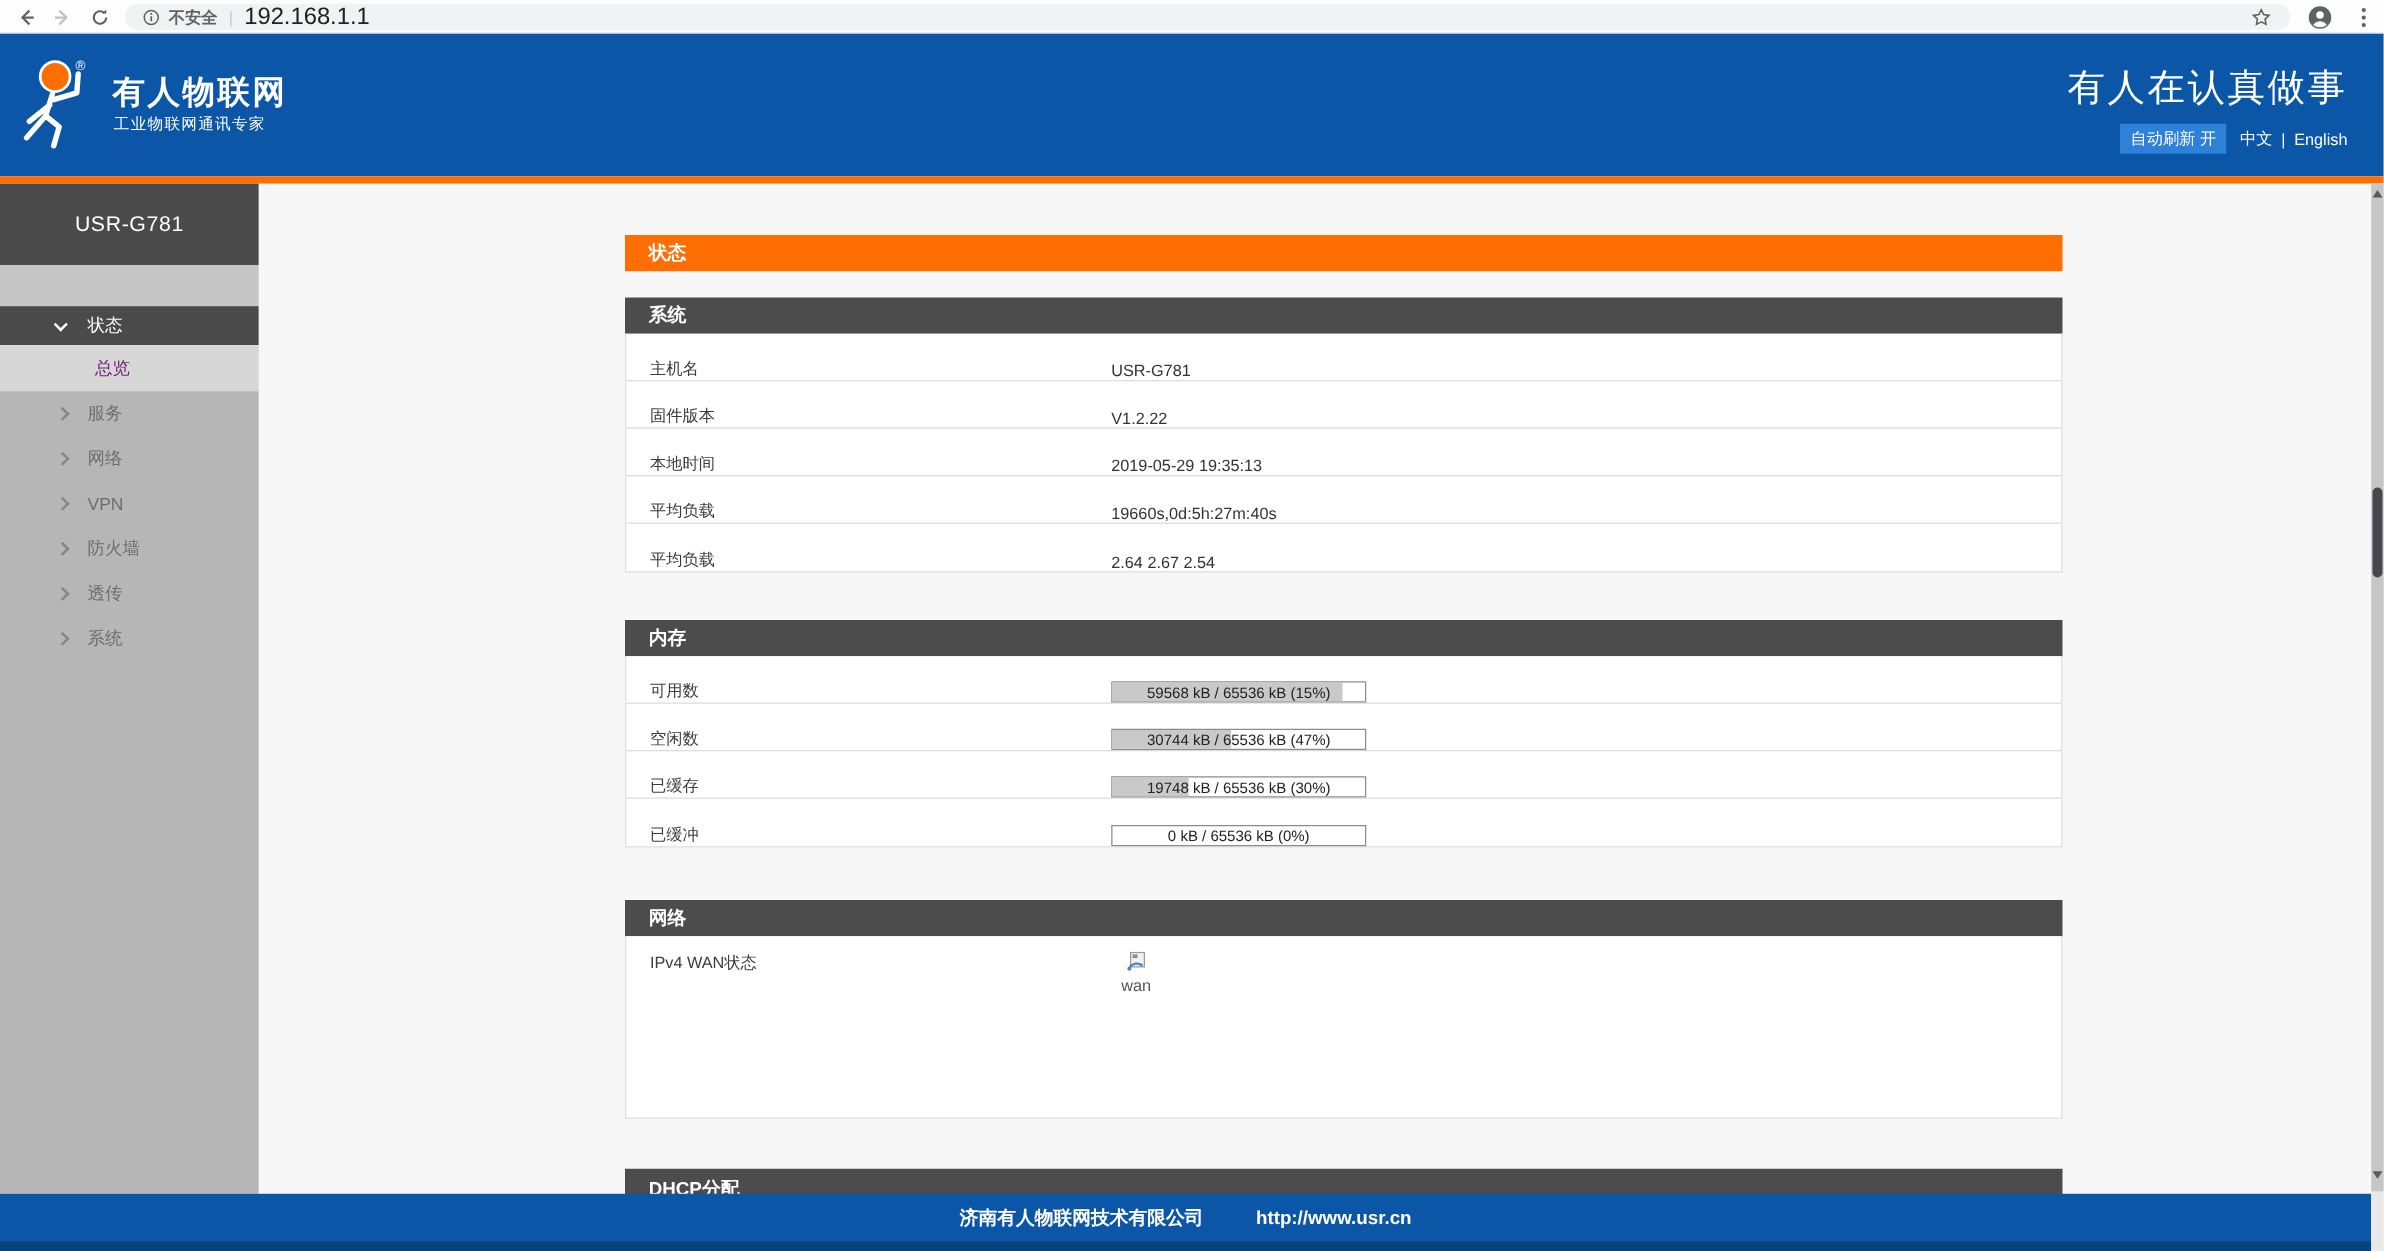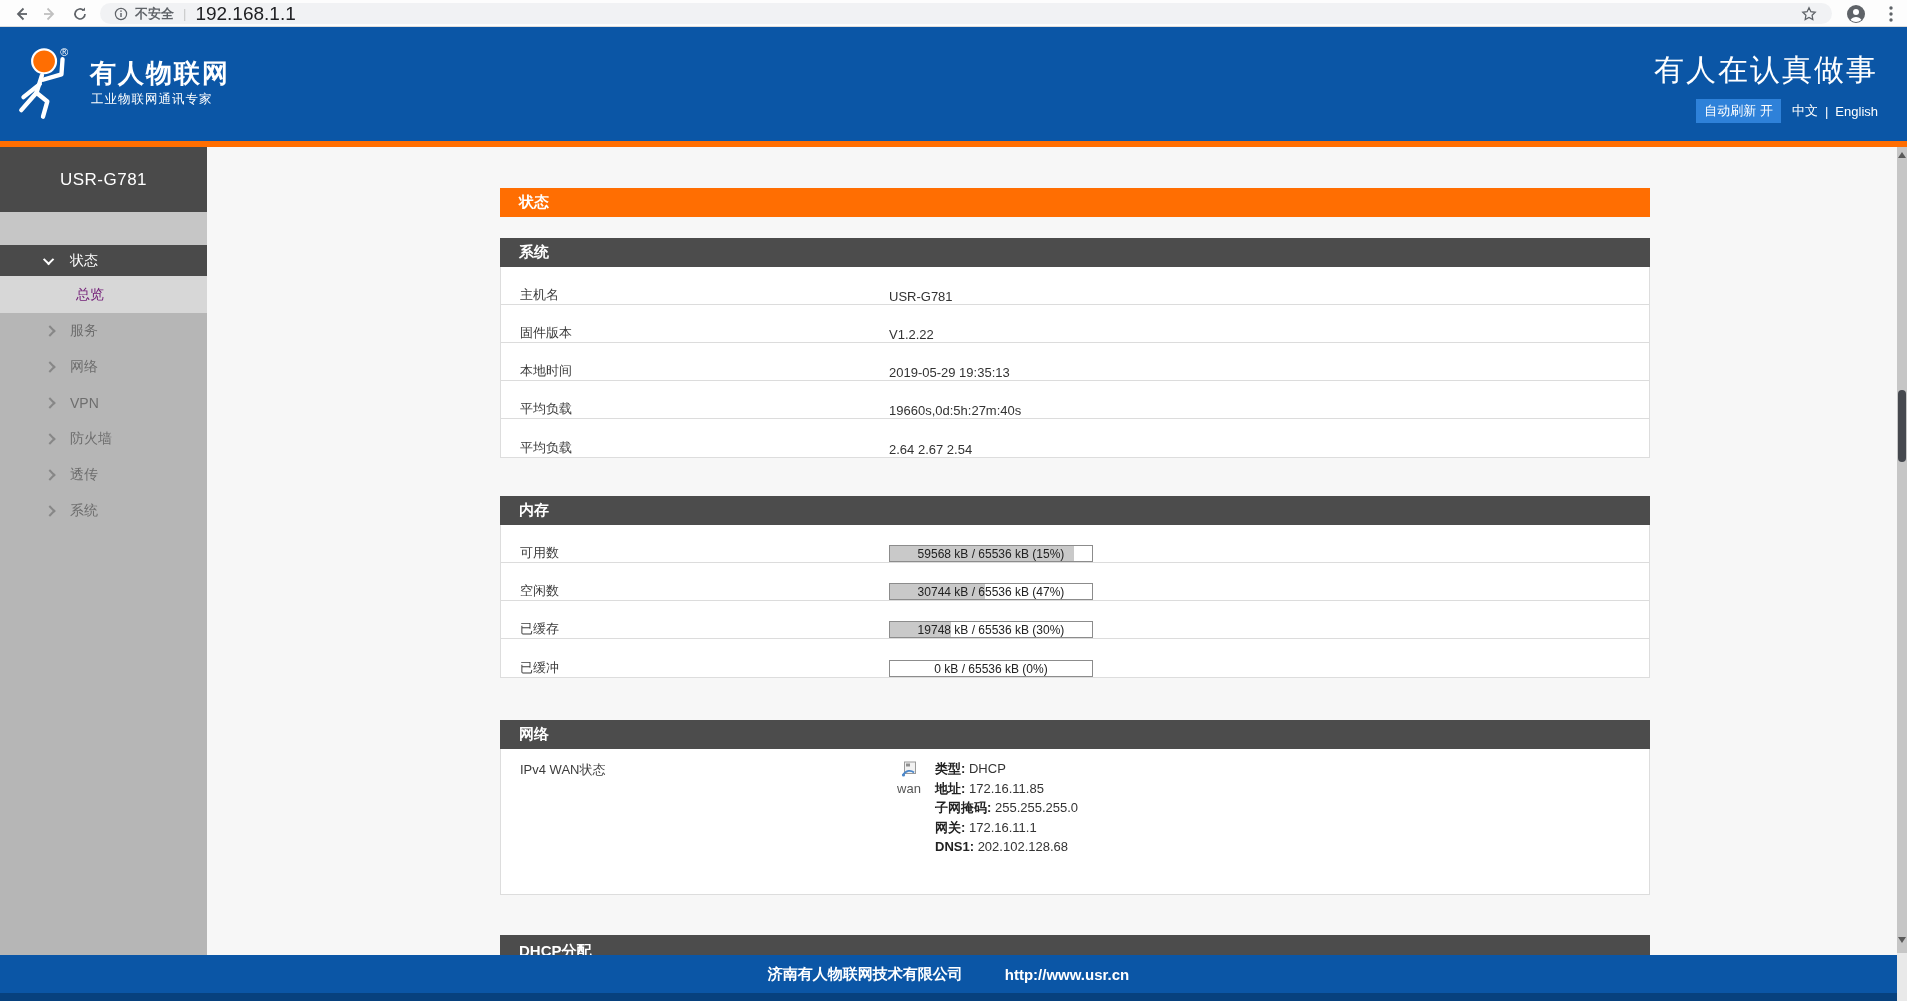--- a/index.html
+++ b/index.html
@@ -270,27 +270,20 @@
             <div>
               <svg width="17" height="17" viewBox="0 0 17 17">
                 <rect x="3.5" y="1" width="11" height="11.5" fill="#f2f2f2" stroke="#9a9a9a" stroke-width="1"></rect>
                 <rect x="5" y="2.5" width="4" height="3" fill="#8f8f8f"></rect>
                 <path d="M2 14 C 5 9, 10 9, 13 11.5" stroke="#4b86c8" stroke-width="1.8" fill="none"></path>
                 <circle cx="2.5" cy="14" r="1.6" fill="#4b86c8"></circle>
               </svg>
             </div>
             <div>wan</div>
           </div>
-          <div class="wan-details">
-            <div><b>类型:</b> <span>DHCP</span></div>
-            <div><b>地址:</b> <span>172.16.11.85</span></div>
-            <div><b>子网掩码:</b> <span>255.255.255.0</span></div>
-            <div><b>网关:</b> <span>172.16.11.1</span></div>
-            <div><b>DNS1:</b> <span>202.102.128.68</span></div>
-          </div>
         </div>
       </div>
     </div>
 
     <div class="panel" style="top:788px">
       <div class="sec-hdr" style="height:32px">DHCP分配</div>
     </div>
   </div>
 
   <div class="footer">

